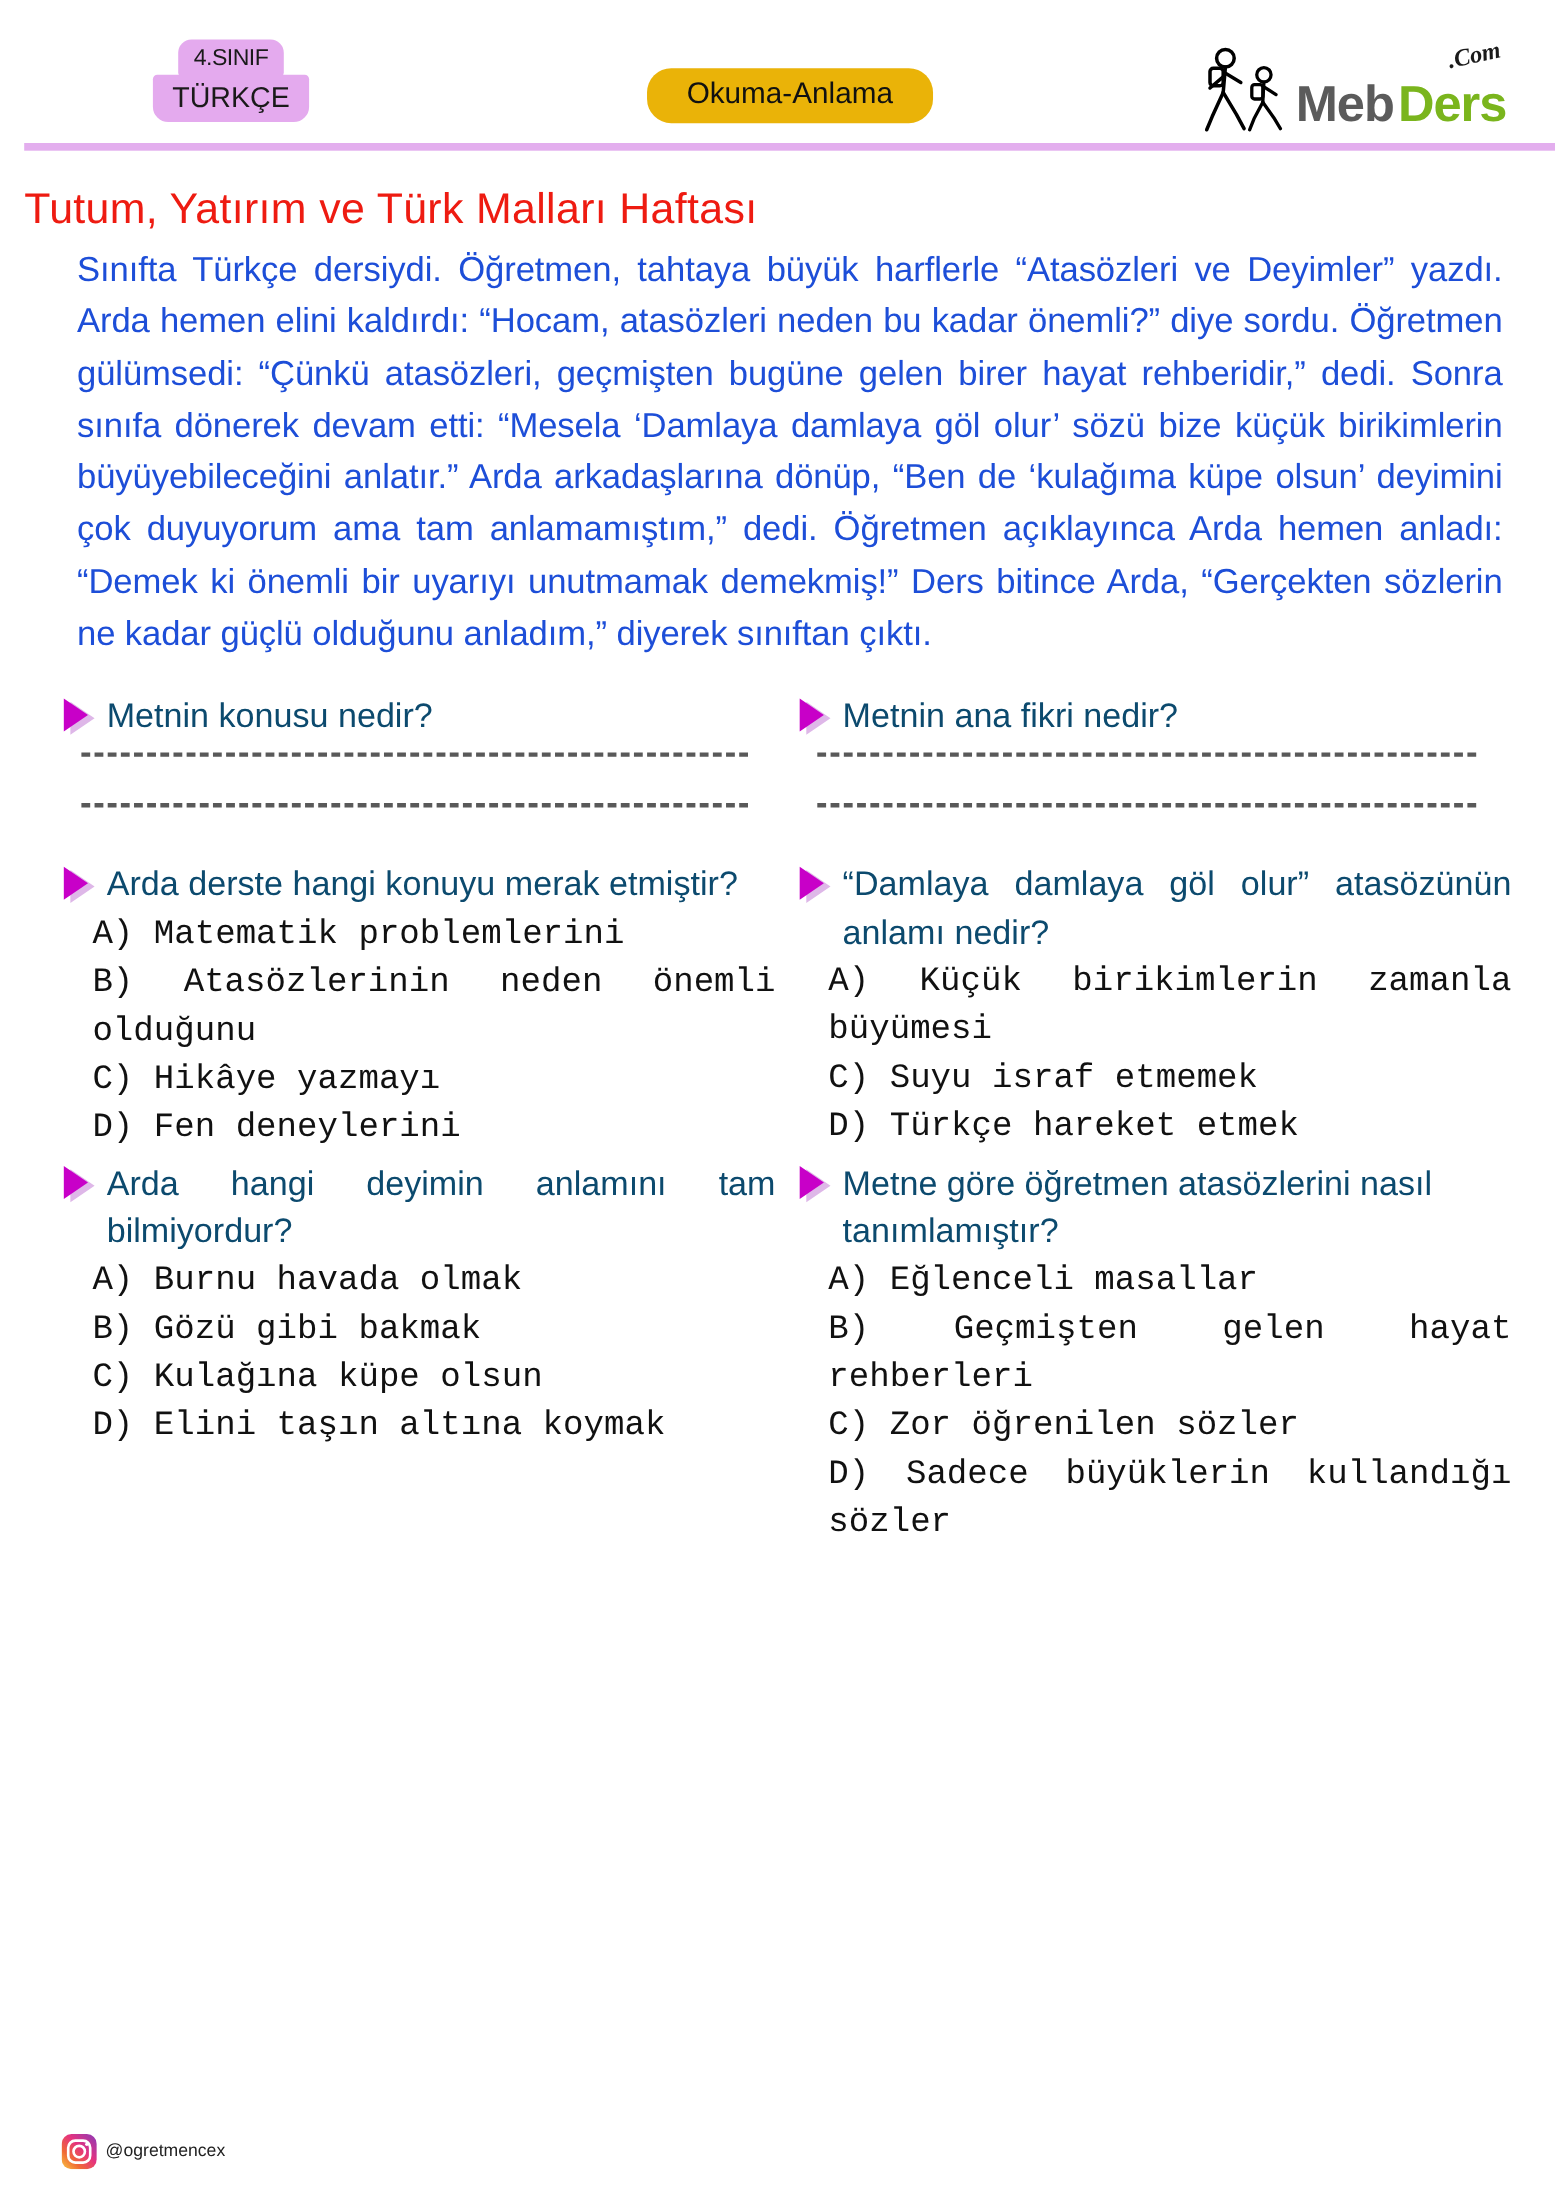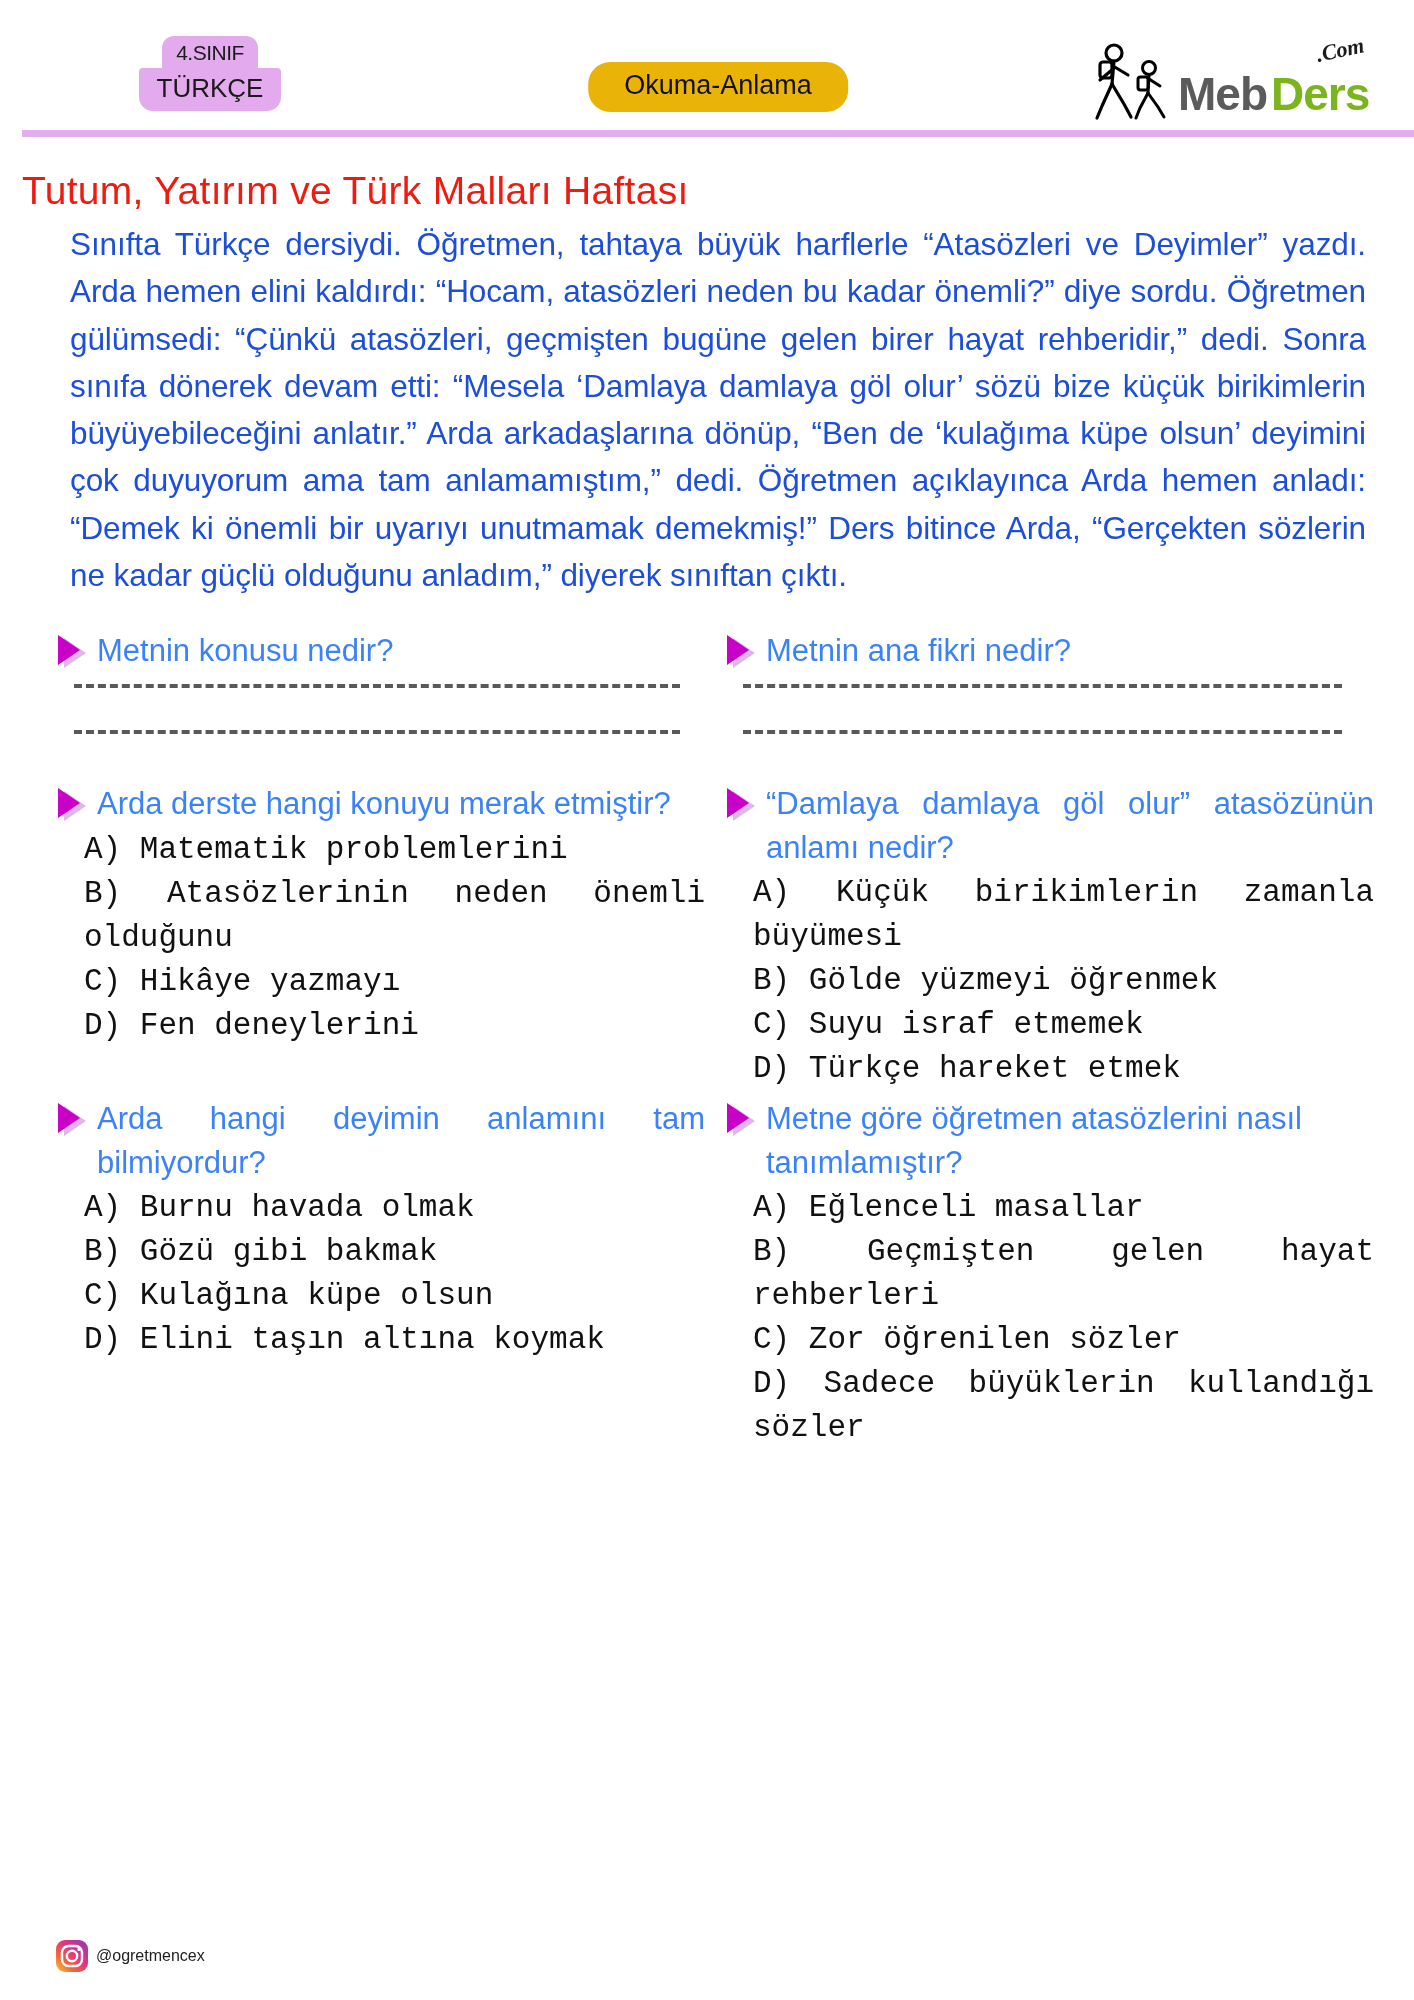--- a/index.html
+++ b/index.html
@@ -151,21 +151,21 @@
     top: 0;
     width: 0; height: 0;
     border-top: 15px solid transparent;
     border-bottom: 15px solid transparent;
     border-left: 22px solid #c800c8;
   }
   .q-text {
     font-family: "Liberation Sans", sans-serif;
     font-size: 31px;
     line-height: 1.40;
-    color: #3b82f6;
+    color: #0c4a6e;
     text-align: justify;
     flex: 1 1 auto;
   }
   .q-text.nojust { text-align: left; }
 
   .answer-lines {
     margin: 12px 0 4px 16px;
   }
   .dash-line {
     height: 0;
@@ -305,21 +305,20 @@
     <div class="q-block">
       <div class="q-head">
         <span class="bullet">
           <span class="shadow"></span>
             <span class="tri"></span>
         </span>
         <span class="q-text">“Damlaya damlaya göl olur” atasözünün anlamı nedir?</span>
       </div>
       <div class="options">
         <div class="opt just">A) Küçük birikimlerin zamanla büyümesi</div>
-        <div class="opt">B) Gölde yüzmeyi öğrenmek</div>
         <div class="opt">C) Suyu israf etmemek</div>
         <div class="opt">D) Türkçe hareket etmek</div>
       </div>
     </div>
 
     <div class="q-block">
       <div class="q-head">
         <span class="bullet">
           <span class="shadow"></span>
             <span class="tri"></span>

